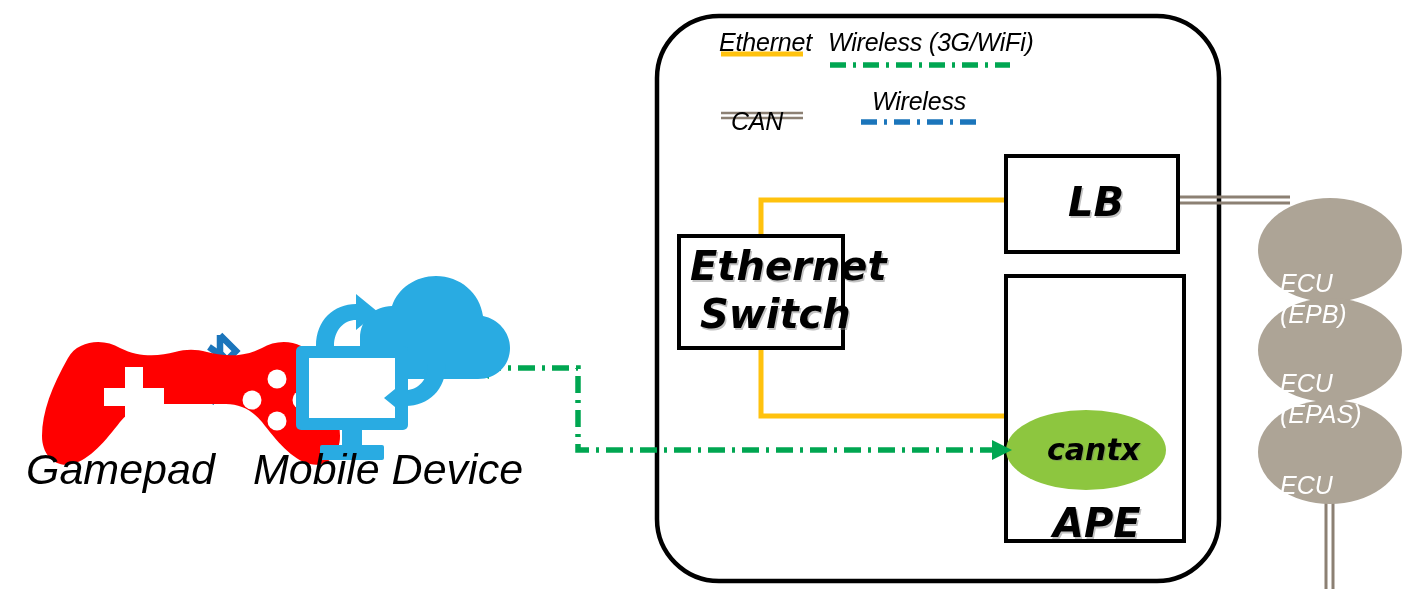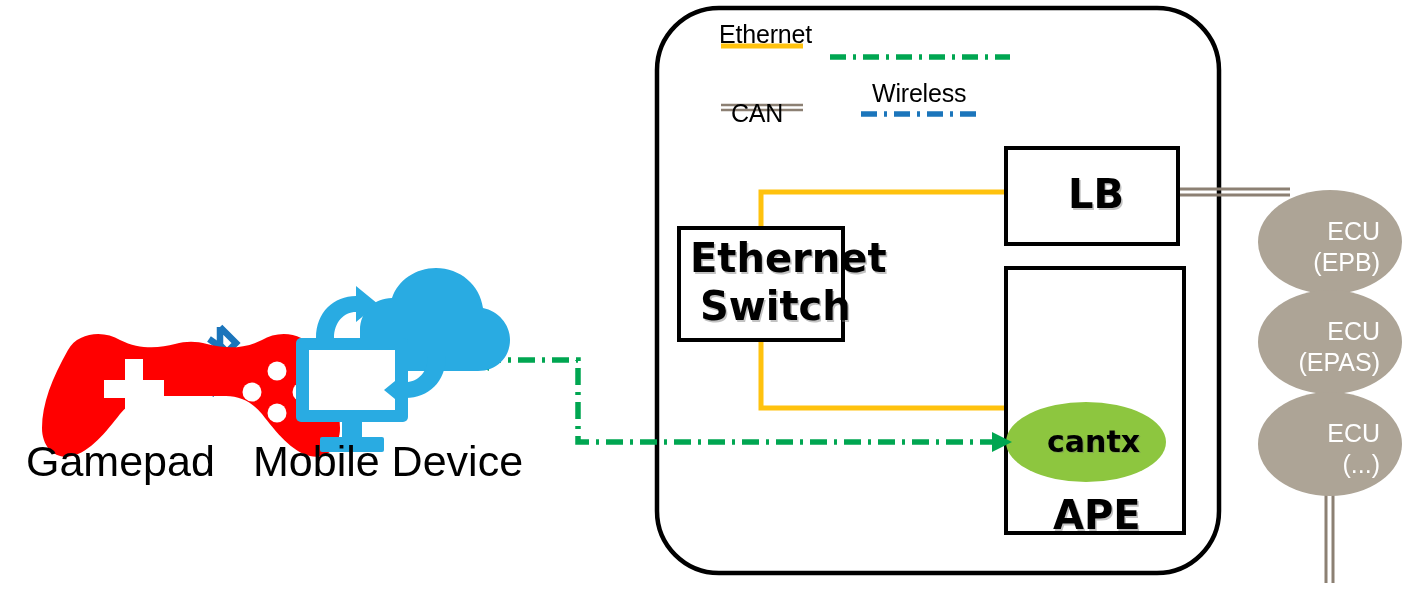--- a/index.html
+++ b/index.html
@@ -9,23 +9,24 @@
   }
   body {
     width: 1402px;
     height: 589px;
     overflow: hidden;
     font-family: "Liberation Sans", sans-serif;
     position: relative;
   }
   #stage {
     position: absolute;
-    left: 0; top: 0;
+    left: 0; top: 8px;
     width: 1402px;
     height: 456px;
+    font-style: italic;
   }
   svg.layer {
     position: absolute;
     left: 0; top: 0;
     width: 1402px;
     height: 589px;
   }
   .txt {
     position: absolute;
     white-space: nowrap;
@@ -48,22 +49,23 @@
     text-shadow: 1.5px 1.5px 0 rgba(120,120,120,0.45);
   }
   .ape-label {
     font-size: 41px;
     font-family: "Liberation Sans", sans-serif;
   }
   .ecu-label {
     font-size: 25px;
     font-family: "Liberation Sans", sans-serif;
     color: #ffffff;
-    text-align: right;
+    text-align: left;
     line-height: 1.22;
+    margin-top: 44px;
   }
   .cantx-label {
     font-size: 30px;
     font-family: "DejaVu Sans", sans-serif;
     font-weight: 700;
     text-shadow: 1.2px 1.2px 0 rgba(110,110,110,0.4);
     text-align: right;
   }
 </style>
 </head>
@@ -172,20 +174,21 @@
 
       <path d="M 446 356
                C 446 382, 428 398, 406 398
                L 406 408 L 384 390 L 406 372 L 406 382
                C 418 382, 428 372, 428 356 Z" fill="#29ABE2"></path>
     </g>
 
   </svg>
 
   <div class="txt legend-label" style="left:719px; top:22px;">Ethernet</div>
+  <div class="txt legend-label" style="left:828px; top:22px;">Wireless (3G/WiFi)</div>
   <div class="txt legend-label" style="left:731px; top:81px;margin-top:20px;">CAN</div>
   <div class="txt legend-label" style="left:872px; top:81px;">Wireless</div>
 
   <div class="txt box-label" style="left:690px; top:238px;">Ethernet</div>
   <div class="txt box-label" style="left:700px; top:286px;">Switch</div>
 
   <div class="txt box-label" style="left:1068px; top:174px;">LB</div>
 
   <div class="txt box-label" style="left:1053px; top:495px;">APE</div>
 

